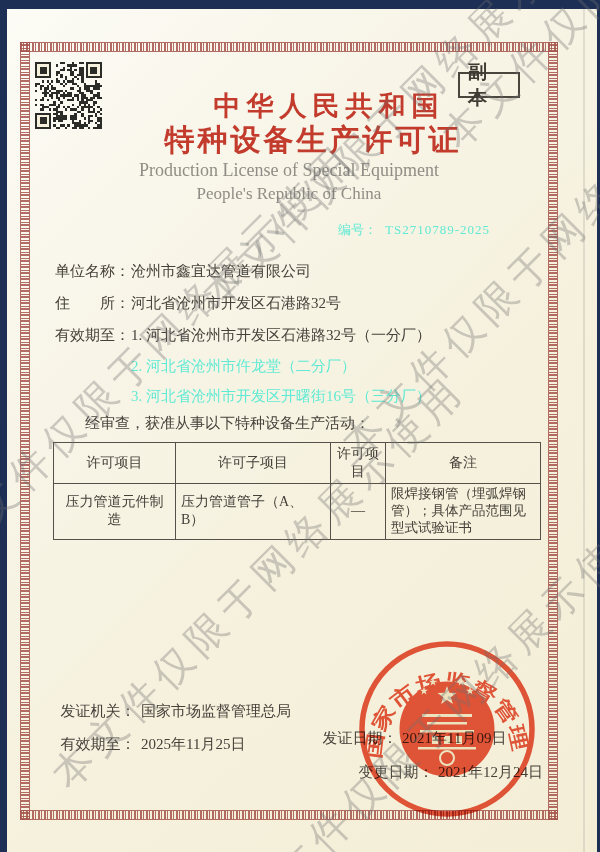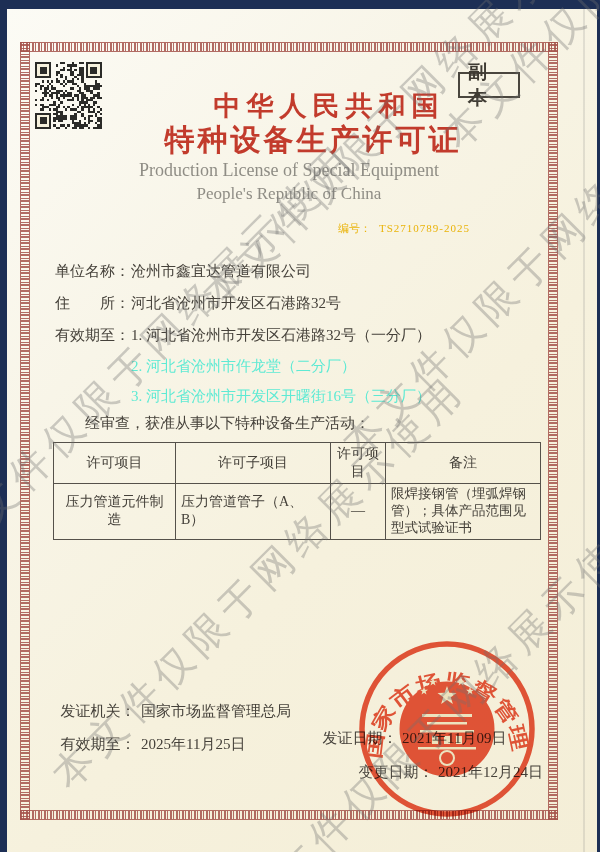--- a/index.html
+++ b/index.html
@@ -30,21 +30,21 @@
     border:2px solid #4a463e; color:#3f3b33; font-size:19px; font-weight:bold;
     display:flex; align-items:center; justify-content:center; letter-spacing:10px;
     padding-left:8px; box-sizing:border-box;
   }
   .title-wrap{position:absolute; left:20px; width:538px; text-align:center; color:#c23b2c; font-weight:bold;}
   .t-cn1{top:88px; font-size:27px; letter-spacing:6px;}
   .t-cn2{top:120px; font-size:30px; letter-spacing:3px;}
   .t-en{position:absolute; left:20px; width:538px; text-align:center; color:#8f8d85; font-weight:normal;}
   .t-en1{top:160px; font-size:18px;}
   .t-en2{top:184px; font-size:17px;}
-  .license-no{position:absolute; left:338px; top:221px; font-size:11px; color:#eab308;}
+  .license-no{position:absolute; left:338px; top:221px; font-size:13px; color:#5eead4;}
   .license-no .val{font-family:"Liberation Serif", serif; letter-spacing:1px; margin-left:8px;}
   
   .frow{position:absolute; left:55px; font-size:15px; color:#45413a; display:flex; white-space:nowrap;}
   .frow .lbl{width:76px; flex:none;}
   .r-company{top:262px;} .r-address{top:294px;} .r-mfg{top:326px;}
   .indent{position:absolute; left:131px; font-size:15px; color:#5eead4; white-space:nowrap;}
   .r-mfg2{top:357px;} .r-mfg3{top:387px;}
   .approval{position:absolute; left:85px; top:414px; font-size:15px; color:#45413a;}
   
   table.lic{

